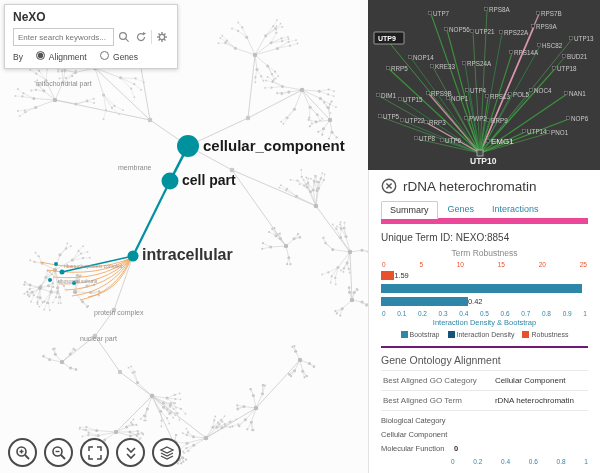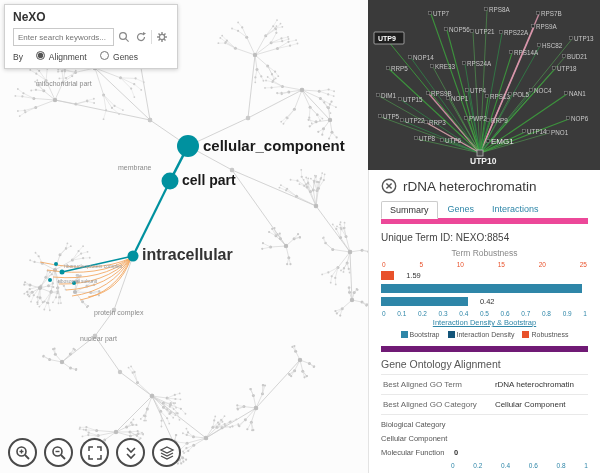--- a/index.html
+++ b/index.html
@@ -39,25 +39,25 @@
   .detail-header{display:flex;align-items:center;gap:6px;}
   .detail-title{font-size:13.5px;color:#3a3a3a;}
   .tabs{display:flex;align-items:flex-start;gap:2px;margin-top:7px;border-bottom:6px solid #ec4899;}
   .tab{font-size:9px;padding:3px 8px;color:#2e86a8;cursor:pointer;}
   .tab.active{border:1px solid #ccc;border-bottom:1px solid #fff;margin-bottom:-1px;color:#333;border-radius:2px 2px 0 0;background:#fff;}
   .id-line{margin-top:8px;font-size:10px;color:#444;}
   .section-label{margin-top:5px;font-size:8.5px;color:#888;text-align:center;}
   .c1-axis{display:flex;justify-content:space-between;font-size:6.5px;margin-top:3px;padding:0 1px;}
   .bar-row{display:flex;align-items:center;height:11px;margin:2px 0;}
   .bar{height:9px;}
-  .bar-label{font-size:7.5px;color:#333;margin-left:12px;text-align:center;}
-  .axis-label{text-align:center;font-size:7.5px;margin-top:1px;text-decoration:underline;}
+  .bar-label{font-size:7.5px;color:#333;margin-left:0;text-align:center;}
+  .axis-label{text-align:center;font-size:7.5px;margin-top:1px;}
   .legend{display:flex;justify-content:center;gap:8px;font-size:7px;color:#555;margin-top:4px;}
   .legend-swatch{width:7px;height:7px;display:inline-block;margin-right:2px;vertical-align:-1px;}
-  .section-heading{margin-top:8px;padding-top:6px;border-top:6px solid #701a75;font-size:10.5px;color:#555;}
+  .section-heading{margin-top:8px;padding-top:6px;border-top:2px solid #701a75;font-size:10.5px;color:#555;}
   .go-table{width:100%;border-collapse:collapse;margin-top:4px;}
   .go-table td{border-top:1px solid #e9e9e9;border-bottom:1px solid #e9e9e9;font-size:8px;color:#666;padding:5px 2px;}
   .go-table td.val{color:#333;}
   .c2-row{display:flex;align-items:center;margin:5px 0;}
   .c2-label{width:70px;font-size:7.5px;color:#555;flex-shrink:0;}
   .c2-track{flex:1;display:flex;align-items:center;}
   .c2-bar{height:9px;}
   .c2-val{font-size:7.5px;color:#333;margin-left:3px;font-weight:bold;}
   .c2-ticks{display:flex;justify-content:space-between;font-size:6.5px;margin-left:70px;margin-top:2px;}
 </style>
@@ -1567,26 +1567,26 @@
         <span><span class="legend-swatch" style="background: rgb(46, 134, 168);"></span>Bootstrap</span>
         <span><span class="legend-swatch" style="background: rgb(20, 85, 122);"></span>Interaction Density</span>
         <span><span class="legend-swatch" style="background: rgb(232, 81, 43);"></span>Robustness</span>
       </div>
   </div>
 
   <div class="section-heading">Gene Ontology Alignment</div>
   <table class="go-table">
       <tbody id="go-table-body">
         <tr>
+          <td>Best Aligned GO Category</td>
+          <td class="val">Cellular Component</td>
+        </tr>
+        <tr>
           <td>Best Aligned GO Term</td>
           <td class="val">rDNA heterochromatin</td>
-        </tr>
-        <tr>
-          <td>Best Aligned GO Category</td>
-          <td class="val">Cellular Component</td>
         </tr>
       </tbody>
     </table>
 
   <div id="c2" style="margin-top:4px;">
       <div class="c2-row">
         <span class="c2-label">Biological Category</span>
       </div>
       <div class="c2-row">
         <span class="c2-label">Cellular Component</span>

